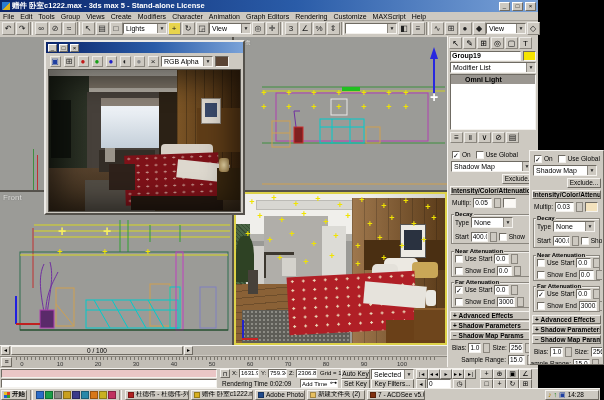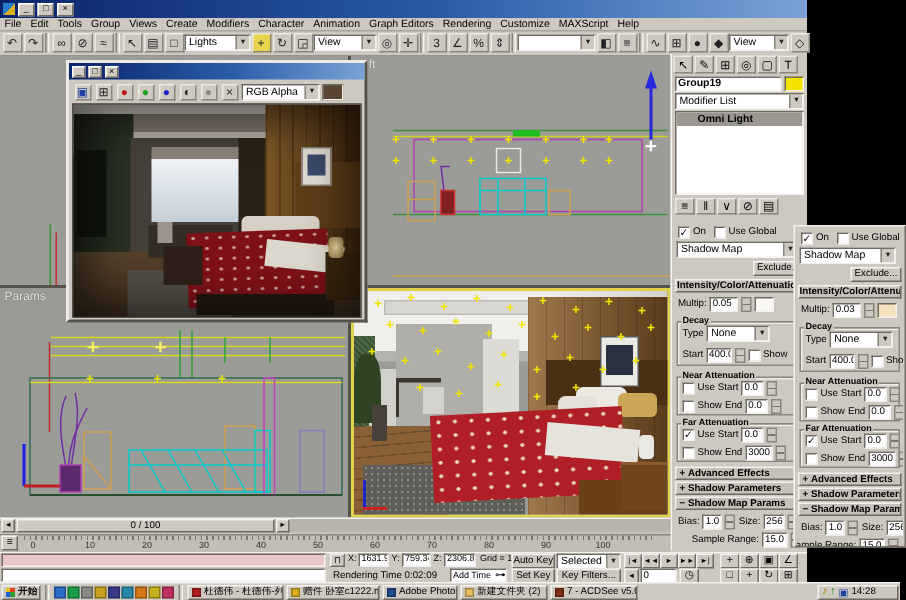--- a/index.html
+++ b/index.html
@@ -57,20 +57,21 @@
   .qli{width:8px;height:8px;flex:0 0 auto;border:1px solid rgba(0,0,0,.3)}
   svg{position:absolute;left:0;top:0}
 </style>
 </head>
 <body>
 
 <div class="abs win" id="app" style="left:0;top:0;width:538px;height:388px">
 
   <div class="tbar">
     <span class="appico"></span>
+    <span class="tt">赠件 卧室c1222.max - 3ds max 5 - Stand-alone License</span>
     <span class="wbtn">_</span>
     <span class="wbtn">□</span>
     <span class="wbtn">×</span>
   </div>
 
   <div class="menu">
       <span class="mi">File</span>
       <span class="mi">Edit</span>
       <span class="mi">Tools</span>
       <span class="mi">Group</span>
@@ -173,21 +174,21 @@
         <span class="cross" style="left: 55px; top: 70px;">+</span>
         <span class="cross" style="left: 80px; top: 70px;">+</span>
         <span class="cross" style="left: 105px; top: 70px;">+</span>
         <span class="cross" style="left: 130px; top: 70px;">+</span>
         <span class="cross" style="left: 155px; top: 70px;">+</span>
         <span class="cross" style="left: 172px; top: 70px;">+</span>
         <span class="cross sel" style="left: 200px; top: 60px;">+</span>
       </div>
 
     <div class="vp" style="left:0;top:155px;width:232px;height:153px">
-      <span class="vplab">Params</span>
+      <span class="vplab">Front</span>
       <svg width="232" height="153">
         <line x1="34" y1="33" x2="230" y2="33" stroke="#d8d820"></line>
         <line x1="34" y1="39" x2="230" y2="39" stroke="#d8d820"></line>
         <line x1="34" y1="45" x2="230" y2="45" stroke="#d8d820"></line>
         <line x1="120" y1="28" x2="120" y2="60" stroke="#30a030"></line>
         <line x1="128" y1="28" x2="128" y2="60" stroke="#30a030"></line>
         <line x1="150" y1="33" x2="150" y2="50" stroke="#30a030"></line>
         <line x1="180" y1="33" x2="180" y2="50" stroke="#30a030"></line>
         <line x1="33" y1="36" x2="33" y2="96" stroke="#c03030"></line>
         <rect x="20" y="60" width="208" height="78" fill="none" stroke="#2f6f4f"></rect>

